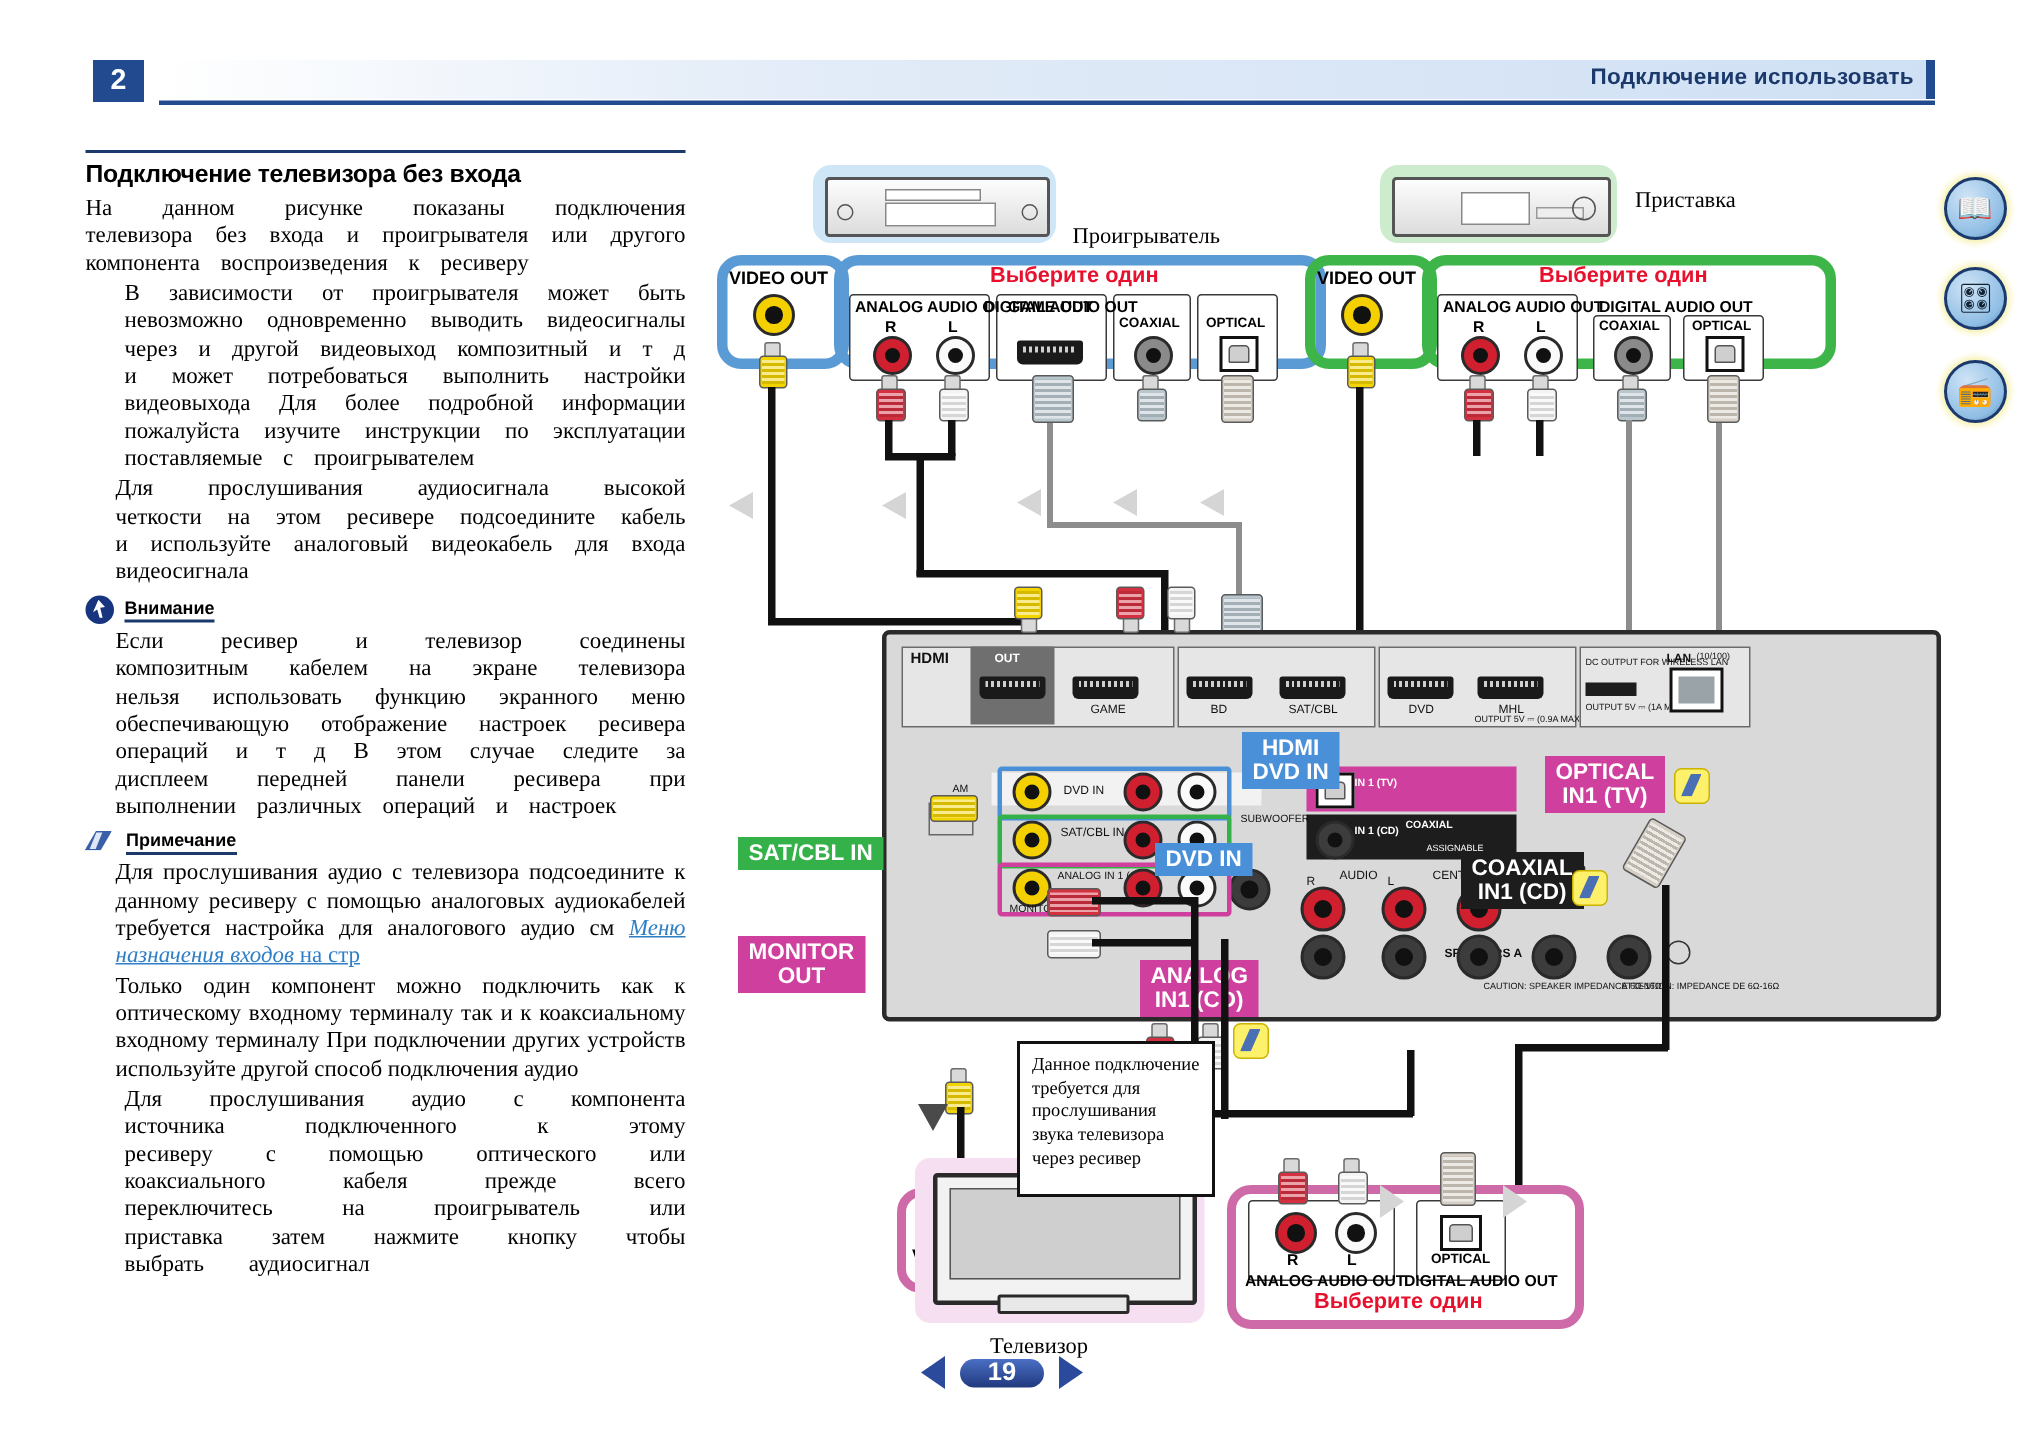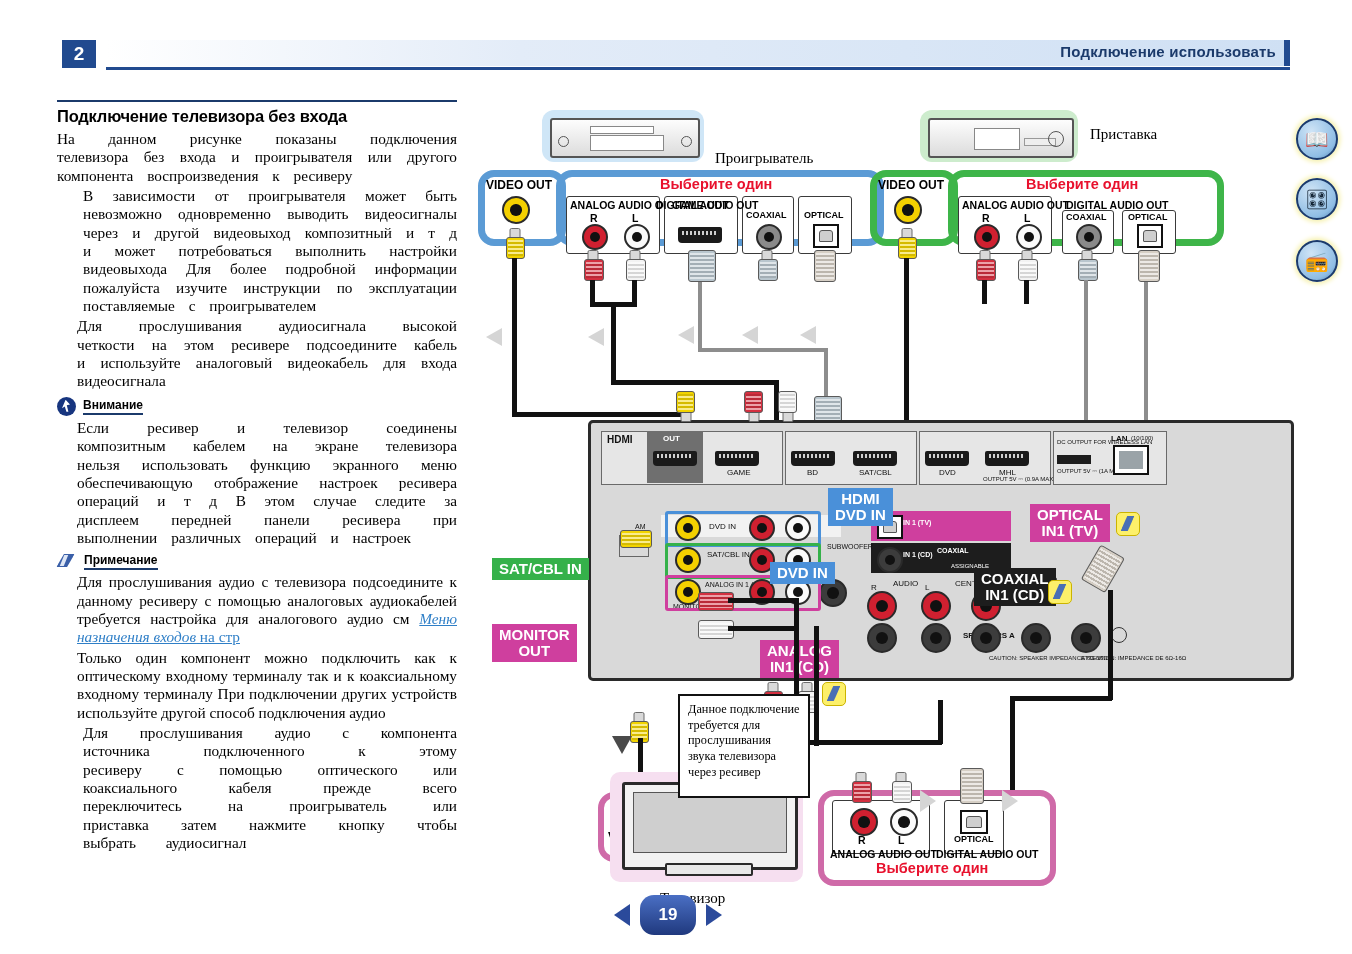--- a/index.html
+++ b/index.html
@@ -132,21 +132,21 @@
   
   #note-box{position:absolute;left:678px;top:694px;width:132px;height:104px;background:#fff;
       border:2px solid #111;padding:6px 8px;font-size:12.3px;line-height:1.28;box-sizing:border-box;}
 
   
   #pager{position:absolute;left:614px;top:898px;width:150px;height:34px;display:flex;
       align-items:center;gap:10px;}
   #pager .tri{width:0;height:0;border-top:11px solid transparent;border-bottom:11px solid transparent;}
   #pager .tri.l{border-right:16px solid #2b4a9b;}
   #pager .tri.r{border-left:16px solid #2b4a9b;}
-  #page-pill{width:56px;height:40px;border-radius:14px;
+  #page-pill{width:56px;height:19px;border-radius:14px;
       background:linear-gradient(#4a6fc4,#20397e);color:#fff;font-family:"Liberation Sans",sans-serif;
       font-weight:bold;font-size:17px;display:flex;align-items:center;justify-content:center;}
 </style>
 </head>
 <body>
 
 <div id="header-bar">
   <div id="chapter-num">2</div>
   <div id="header-grad"></div>
   <div id="header-title">Подключение использовать</div>

